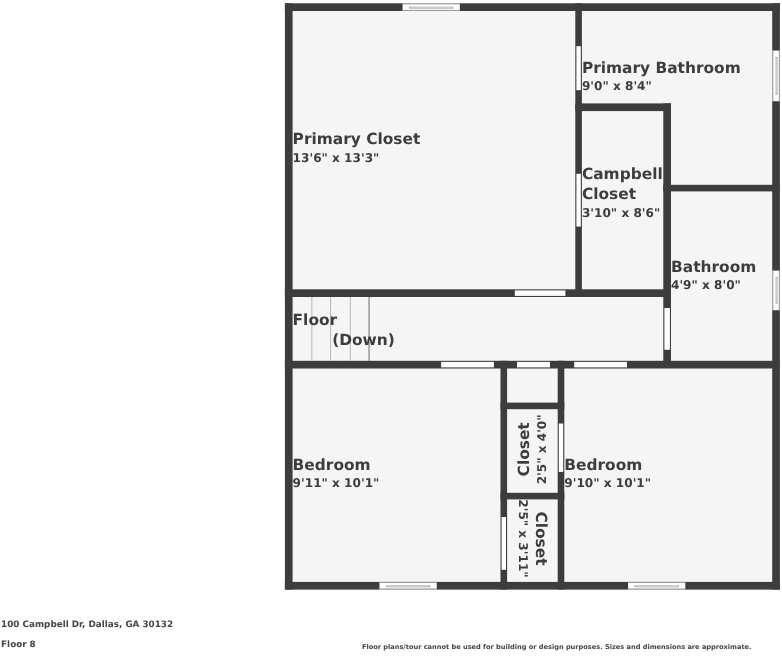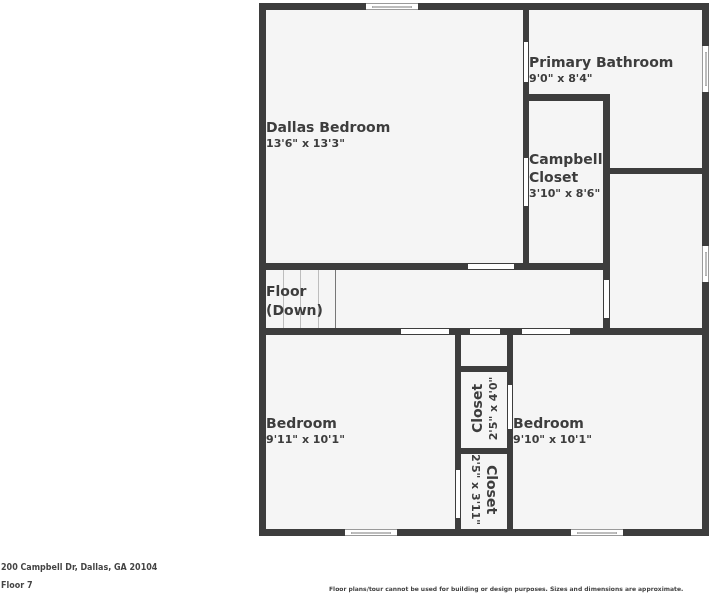--- a/index.html
+++ b/index.html
@@ -62,39 +62,43 @@
   <div class="wall" style="left:455px;top:366px;width:58px;height:6px;"></div>
   <div class="wall" style="left:455px;top:448px;width:58px;height:6px;"></div>
 
   <div class="window-h" style="left:366px;top:3px;width:52px;height:7px;"></div>
   <div class="window-v" style="left:702px;top:46px;width:7px;height:46px;"></div>
   <div class="window-v" style="left:702px;top:246px;width:7px;height:36px;"></div>
   <div class="window-h" style="left:345px;top:529px;width:52px;height:7px;"></div>
   <div class="window-h" style="left:571px;top:529px;width:52px;height:7px;"></div>
 
   <div class="label" style="left:266px;top:118px;width:257px;">
-    <span class="name">Dallas Bedroom</span>
+    <span class="name">Primary Closet</span>
     <span class="dim">13'6" x 13'3"</span>
   </div>
 
   <div class="label" style="left:529px;top:53px;width:180px;">
     <span class="name">Primary Bathroom</span>
     <span class="dim">9'0" x 8'4"</span>
   </div>
 
   <div class="label" style="left:529px;top:150px;width:74px;">
     <span class="name">Campbell</span>
     <span class="name">Closet</span>
     <span class="dim">3'10" x 8'6"</span>
   </div>
 
+  <div class="label" style="left:610px;top:234px;width:92px;">
+    <span class="name">Bathroom</span>
+    <span class="dim">4'9" x 8'0"</span>
+  </div>
 
   <div class="label" style="left:266px;top:281px;width:69px;">
     <span class="name" style="line-height:20px;">Floor</span>
-    <span class="name" style="line-height:18px;">(Down)</span>
+    <span class="name" style="line-height:18px;padding-left:36px;">(Down)</span>
   </div>
 
   <div class="label" style="left:266px;top:414px;width:189px;">
     <span class="name">Bedroom</span>
     <span class="dim">9'11" x 10'1"</span>
   </div>
 
   <div class="vlabel" style="left:484px;top:410px;width:0;height:0;">
     <div style="position:absolute;left:-50px;top:-18px;width:100px;transform:rotate(-90deg);transform-origin:50% 50%;">
       <span class="name" style="display:block;font-weight:bold;font-size:14px;line-height:18px;">Closet</span>
@@ -108,15 +112,15 @@
       <span class="dim" style="display:block;font-weight:bold;font-size:11px;line-height:15px;">2'5" x 3'11"</span>
     </div>
   </div>
 
   <div class="label" style="left:513px;top:414px;width:189px;">
     <span class="name">Bedroom</span>
     <span class="dim">9'10" x 10'1"</span>
   </div>
 </div>
 
-<div class="footer" style="left:1px;top:563px;font-size:8px;">200 Campbell Dr, Dallas, GA 20104</div>
-<div class="footer" style="left:1px;top:581px;font-size:8px;">Floor 7</div>
+<div class="footer" style="left:1px;top:563px;font-size:8px;">100 Campbell Dr, Dallas, GA 30132</div>
+<div class="footer" style="left:1px;top:581px;font-size:8px;">Floor 8</div>
 <div class="footer" style="left:329px;top:585px;font-size:6px;">Floor plans/tour cannot be used for building or design purposes. Sizes and dimensions are approximate.</div>
 
 </body></html>

